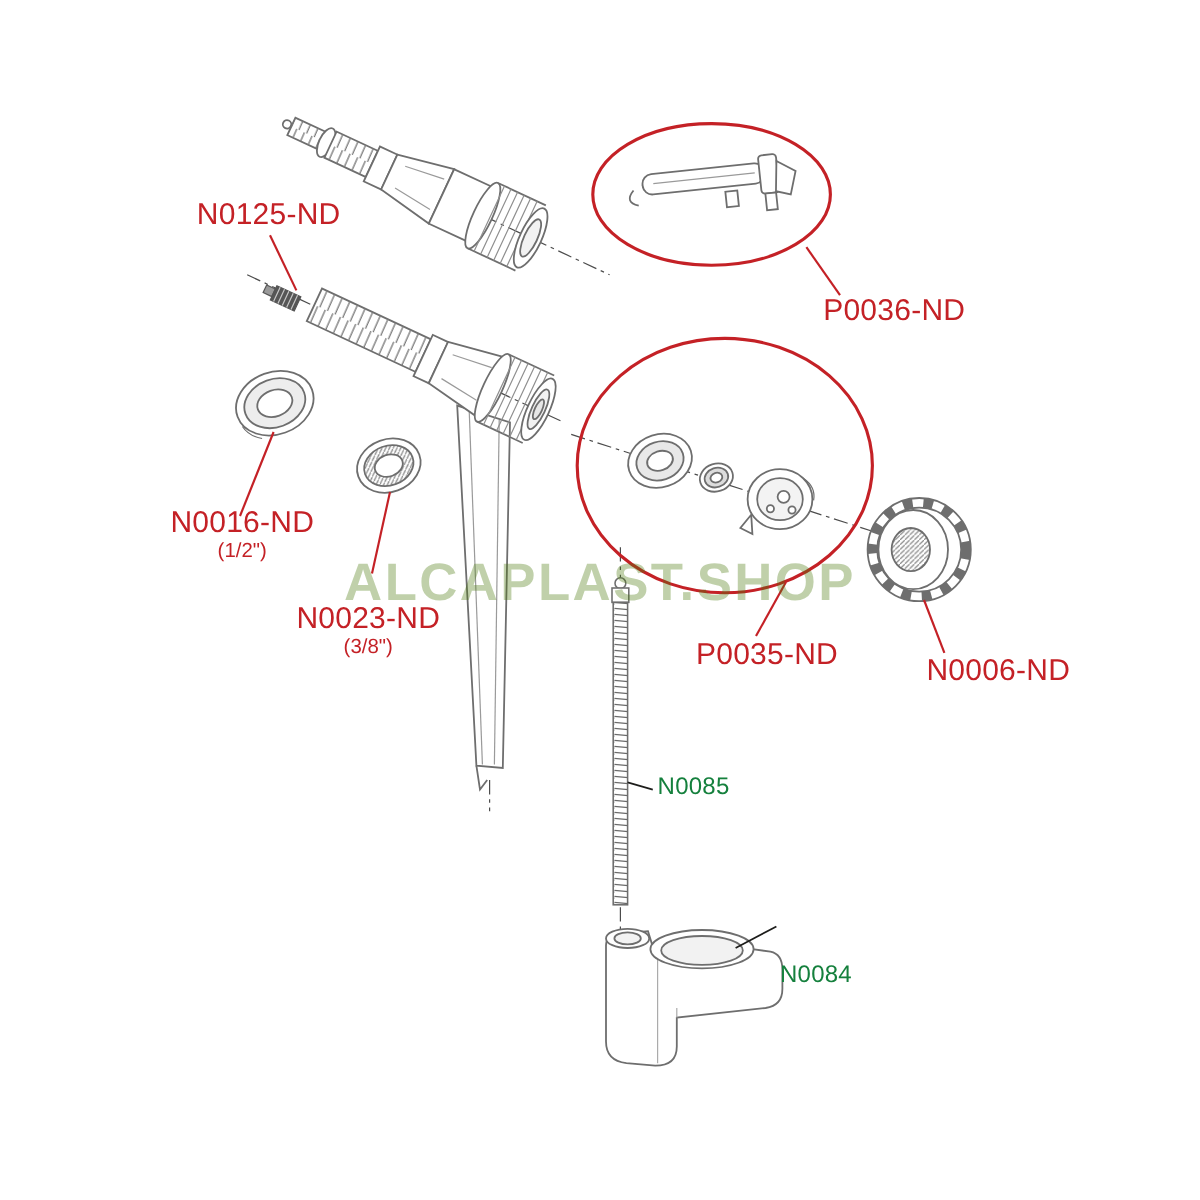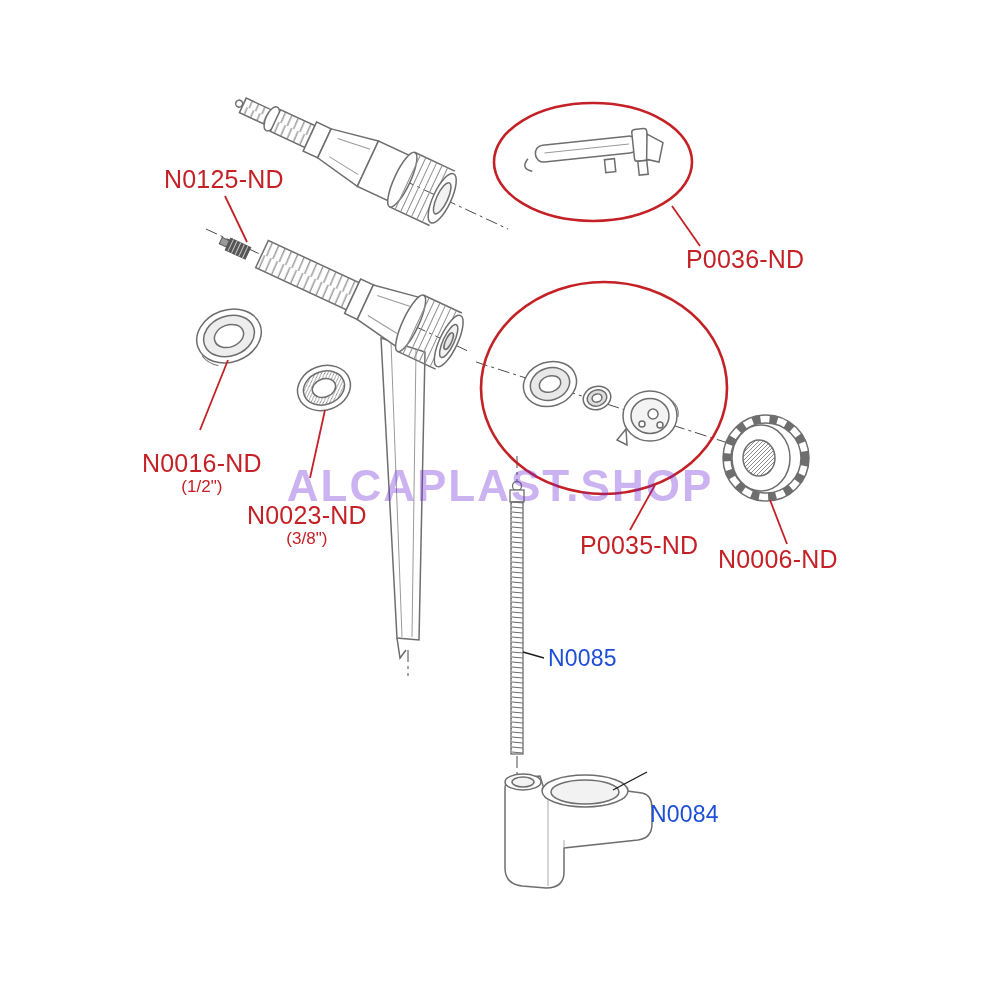--- a/index.html
+++ b/index.html
@@ -4,25 +4,25 @@
 <style>
   html,body{margin:0;padding:0;background:#fff;}
   .stage{
     position:relative;width:1000px;height:1000px;background:#ffffff;
     font-family:"Liberation Sans",sans-serif;overflow:hidden;
   }
   .drawing{position:absolute;left:0;top:0;width:1000px;height:1000px;}
   .label{position:absolute;display:flex;flex-direction:column;align-items:center;line-height:1.08;white-space:nowrap;}
   .label .part{font-size:25px;letter-spacing:.2px;}
   .label.red .part{color:#c42126;}
-  .label.black .part{color:#1d4ed8;font-size:23px;}
+  .label.black .part{color:#15803d;font-size:20px;}
   .label .size{font-size:17px;color:#c42126;margin-top:1px;}
   .watermark{
     position:absolute;left:50%;top:486px;transform:translate(-50%,-50%);
-    font-size:44px;font-weight:bold;letter-spacing:2px;color:#6d28d9;opacity:.35;
+    font-size:44px;font-weight:bold;letter-spacing:2px;color:#4d7c0f;opacity:.35;
     white-space:nowrap;pointer-events:none;
   }
 </style>
 </head>
 <body>
 
 <div class="stage">
 
   <svg class="drawing" viewBox="0 0 1000 1000">
     <defs>
@@ -188,35 +188,35 @@
   <div class="watermark">ALCAPLAST.SHOP</div>
 
   <div class="label red" style="left:164px;top:166px;align-items:center;">
     <span class="part">N0125-ND</span>
   </div>
 
   <div class="label red" style="left:686px;top:246px;align-items:center;">
     <span class="part">P0036-ND</span>
   </div>
 
-  <div class="label red" style="left:142px;top:450px;">
+  <div class="label red" style="left:142px;top:422px;">
     <span class="part">N0016-ND</span>
     <span class="size">(1/2")</span>
   </div>
 
   <div class="label red" style="left:247px;top:482px;margin-top:20px;">
     <span class="part">N0023-ND</span>
     <span class="size">(3/8")</span>
   </div>
 
   <div class="label red" style="left:580px;top:532px;align-items:center;">
     <span class="part">P0035-ND</span>
   </div>
 
-  <div class="label red" style="left:718px;top:546px;align-items:flex-end;">
+  <div class="label red" style="left:772px;top:546px;align-items:flex-end;">
     <span class="part">N0006-ND</span>
   </div>
 
   <div class="label black" style="left:548px;top:646px;">
     <span class="part">N0085</span>
   </div>
 
   <div class="label black" style="left:650px;top:802px;">
     <span class="part">N0084</span>
   </div>

